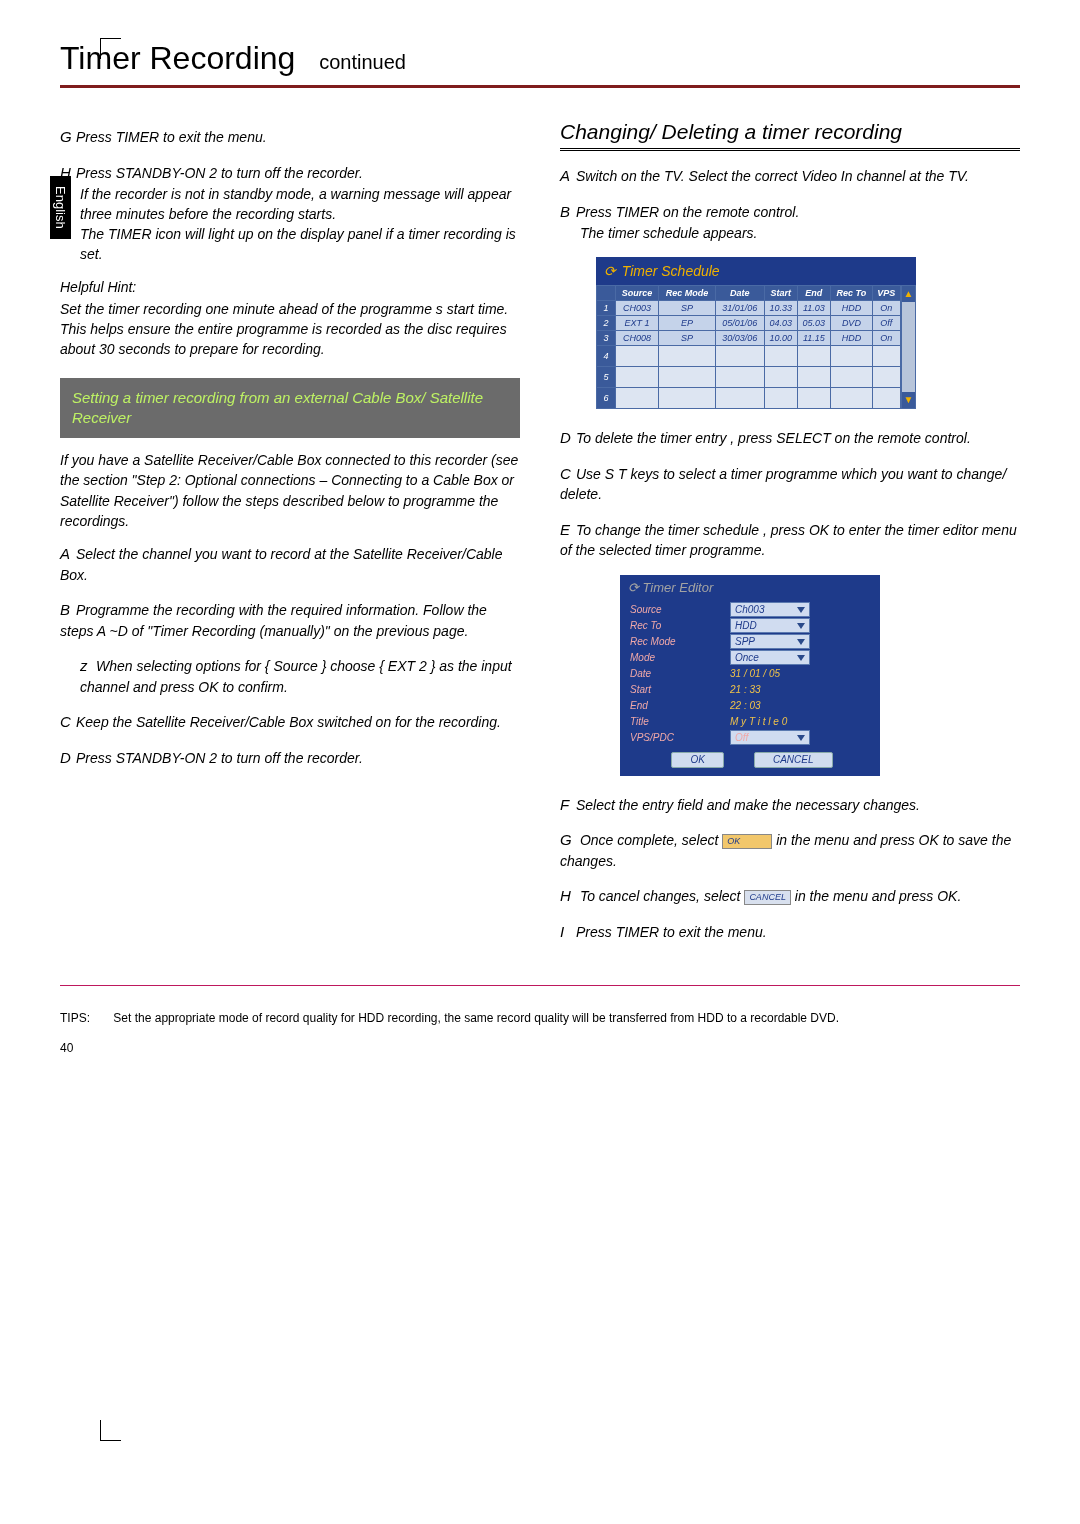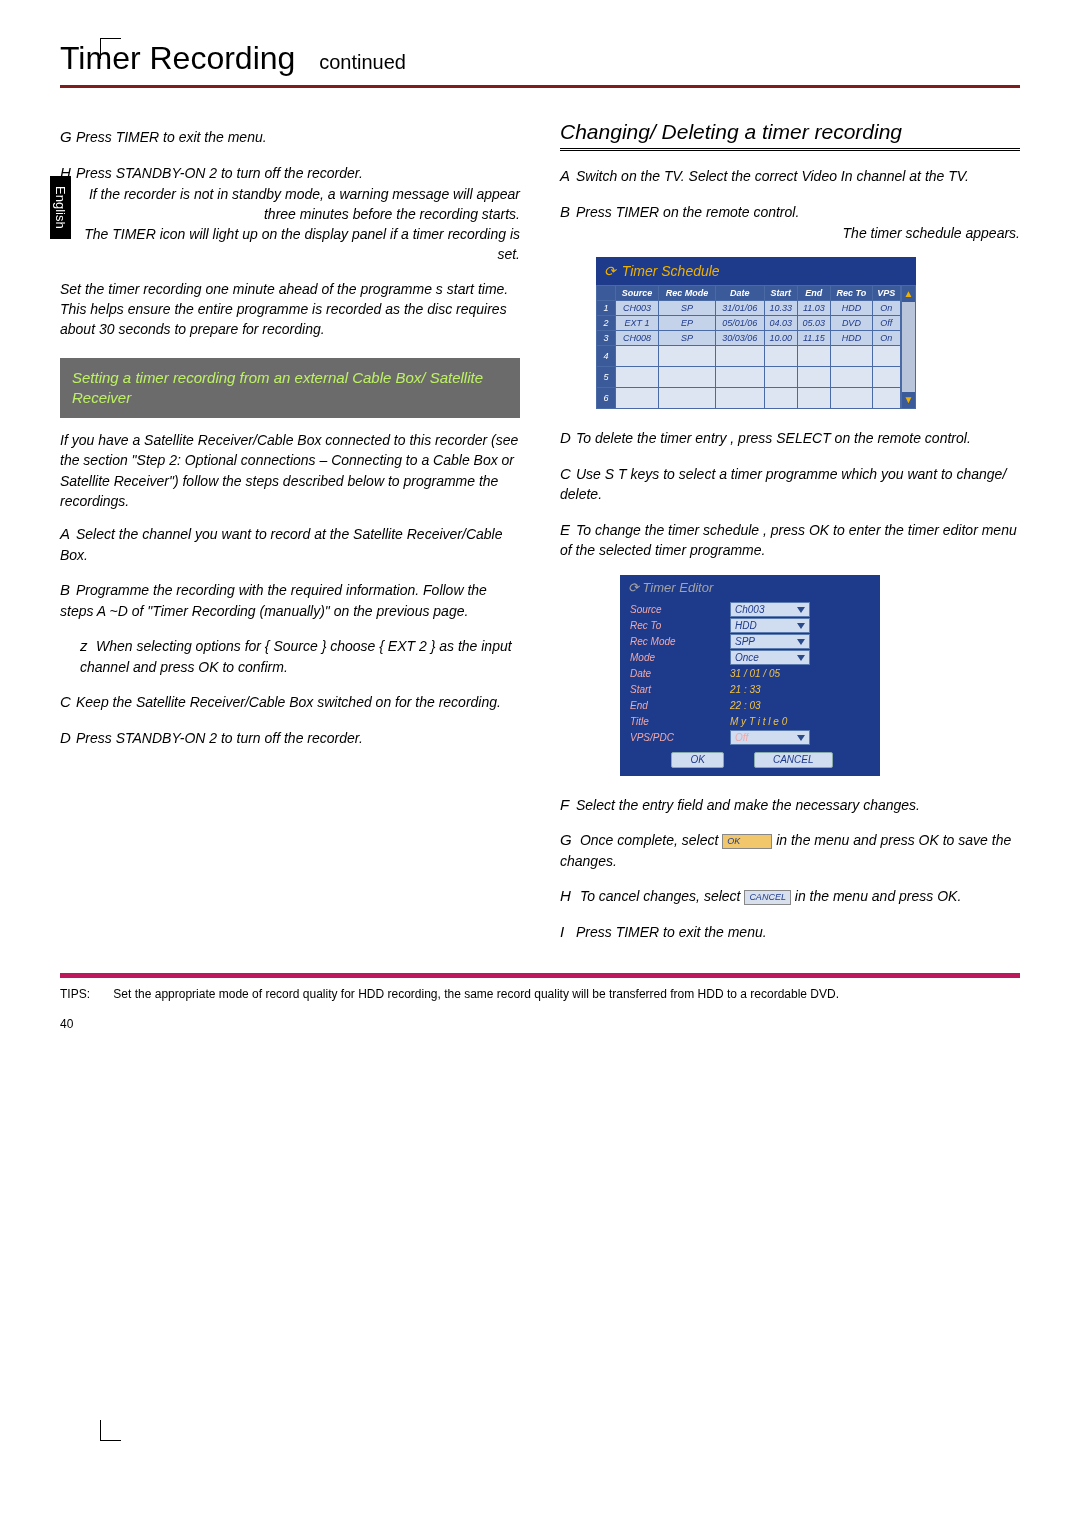--- a/index.html
+++ b/index.html
@@ -49,21 +49,20 @@
   }
   .step-letter {
     font-family: "Segoe UI", sans-serif;
     font-size: 15px;
     font-weight: 300;
     display: inline-block;
     width: 16px;
   }
   .sub {
     margin-left: 20px;
-    text-align: right;
   }
   .z {
     margin-left: 20px;
   }
   .hint-head {
     font-size: 14px;
     margin-top: 12px;
   }
   .hint-body {
     margin: 4px 0 18px 0;
@@ -219,23 +218,23 @@
     display:inline-block;
     border:1px solid #888;
     background:#d8e0ee;
     font-size:9px;
     padding:0 4px;
     vertical-align:middle;
     color:#1e3a8a;
   }
   .inline-btn.ok { background:#f2c76b; width:40px; text-align:left; }
   .tips {
-    border-top: 5px solid #be185d;
-    margin-top: 16px;
-    padding-top: 8px;
+    border-top: 1px solid #be185d;
+    margin-top: 28px;
+    padding-top: 24px;
     font-size: 12px;
     line-height:1.4;
   }
   .tips-label { display:inline-block; width:50px; }
   .pagenum { margin-top:14px; font-size:12px; }
 
   .crop-tl { position:absolute; left:100px; top:38px; width:20px; height:20px; border-left:1px solid #000; border-top:1px solid #000;}
   .crop-bl { position:absolute; left:100px; top:1420px; width:20px; height:20px; border-left:1px solid #000; border-bottom:1px solid #000;}
 </style>
 </head>
@@ -253,20 +252,21 @@
 
 <div class="two-col">
 
   <div class="col">
     <div class="step"><span class="step-letter">G</span><span>Press TIMER to exit the menu.</span></div>
     <div class="step"><span class="step-letter">H</span><span>Press STANDBY-ON 2 to turn off the recorder.</span>
       <div class="sub">If the recorder is not in standby mode, a warning message will appear three minutes before the recording starts.</div>
       <div class="sub">The TIMER icon will light up on the display panel if a timer recording is set.</div>
     </div>
 
+    <div class="hint-head">Helpful Hint:</div>
     <div class="hint-body">Set the timer recording one minute ahead of the programme s start time. This helps ensure the entire programme is recorded as the disc requires about 30 seconds to prepare for recording.</div>
 
     <div class="section-box">Setting a timer recording from an external Cable Box/ Satellite Receiver</div>
     <div class="para">If you have a Satellite Receiver/Cable Box connected to this recorder (see the section "Step 2: Optional connections – Connecting to a Cable Box or Satellite Receiver") follow the steps described below to programme the recordings.</div>
 
     <div class="step"><span class="step-letter">A</span><span>Select the channel you want to record at the Satellite Receiver/Cable Box.</span></div>
     <div class="step"><span class="step-letter">B</span><span>Programme the recording with the required information. Follow the steps A ~D of "Timer Recording (manually)" on the previous page.</span></div>
     <div class="step z"><span class="step-letter">z</span><span>When selecting options for { Source } choose { EXT 2 } as the input channel and press OK to confirm.</span></div>
     <div class="step"><span class="step-letter">C</span><span>Keep the Satellite Receiver/Cable Box switched on for the recording.</span></div>
     <div class="step"><span class="step-letter">D</span><span>Press STANDBY-ON 2 to turn off the recorder.</span></div>

